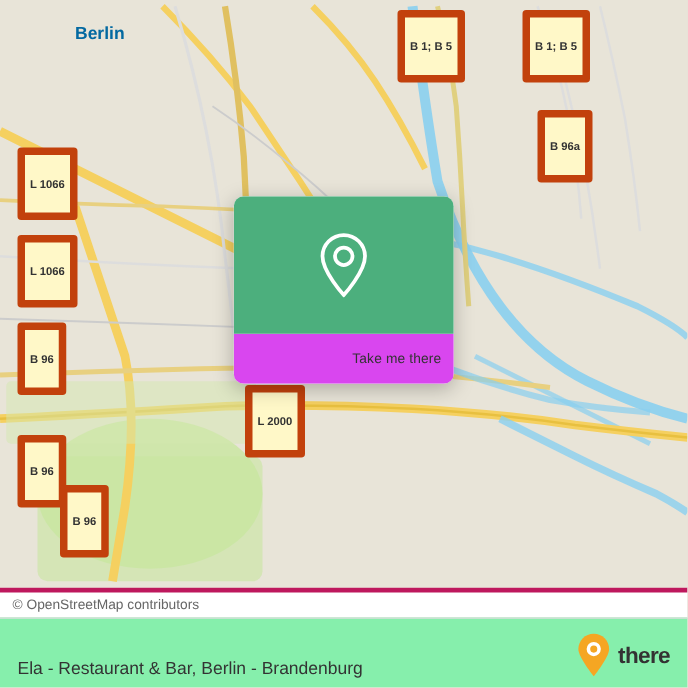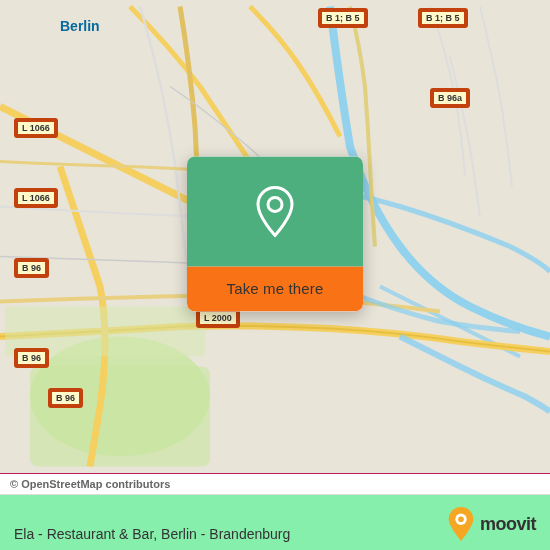--- a/index.html
+++ b/index.html
@@ -66,38 +66,37 @@
       width: 48px;
       height: 48px;
       display: flex;
       align-items: center;
       justify-content: center;
     }
 
     .card-button {
       width: 100%;
       padding: 14px 10px;
-      background: #f97316;
+      background: #d946ef;
       border: none;
       cursor: pointer;
-      font-size: 15px;
+      font-size: 11px;
       font-weight: 500;
       color: #333;
-      text-align: center;
+      text-align: right;
       letter-spacing: 0.01em;
     }
 
     
     .attribution-bar {
       background: white;
       padding: 4px 10px;
       font-size: 11px;
       color: #666;
-      border-top: 1px solid #be185d;
-      font-weight: bold;
+      border-top: 4px solid #be185d;
     }
 
     
     .bottom-bar {
       background: #86efac;
       border-top: 1px solid #ddd;
       padding: 8px 14px;
       display: flex;
       align-items: flex-end;
       justify-content: space-between;
@@ -129,23 +128,23 @@
       letter-spacing: -0.5px;
     }
 
     
     .road-label {
       position: absolute;
       font-size: 10px;
       font-weight: 600;
       color: #333;
       background: #fff8c8;
-      border: 4px solid #c2410c;
+      border: 6px solid #c2410c;
       border-radius: 3px;
-      padding: 1px 4px;
+      padding: 18px 4px;
       white-space: nowrap;
     }
 
     .city-label {
       position: absolute;
       font-size: 14px;
       font-weight: 600;
       color: #0369a1;
     }
   </style>
@@ -238,17 +237,17 @@
 
   <div class="bottom-bar">
     <span class="location-text">Ela - Restaurant &amp; Bar, Berlin - Brandenburg</span>
     <div class="moovit-logo">
 
       <svg class="moovit-pin" viewBox="0 0 30 38" xmlns="http://www.w3.org/2000/svg">
         <path d="M15 1C7.8 1 2 6.8 2 14C2 21.2 15 37 15 37C15 37 28 21.2 28 14C28 6.8 22.2 1 15 1Z" fill="#f5a623"></path>
         <circle cx="15" cy="14" r="6" fill="white"></circle>
         <circle cx="15" cy="14" r="3" fill="#f5a623"></circle>
       </svg>
-      <span class="moovit-text">moovit</span>
+      <span class="moovit-text">there</span>
     </div>
   </div>
 
 </div>
 
 </body></html>

